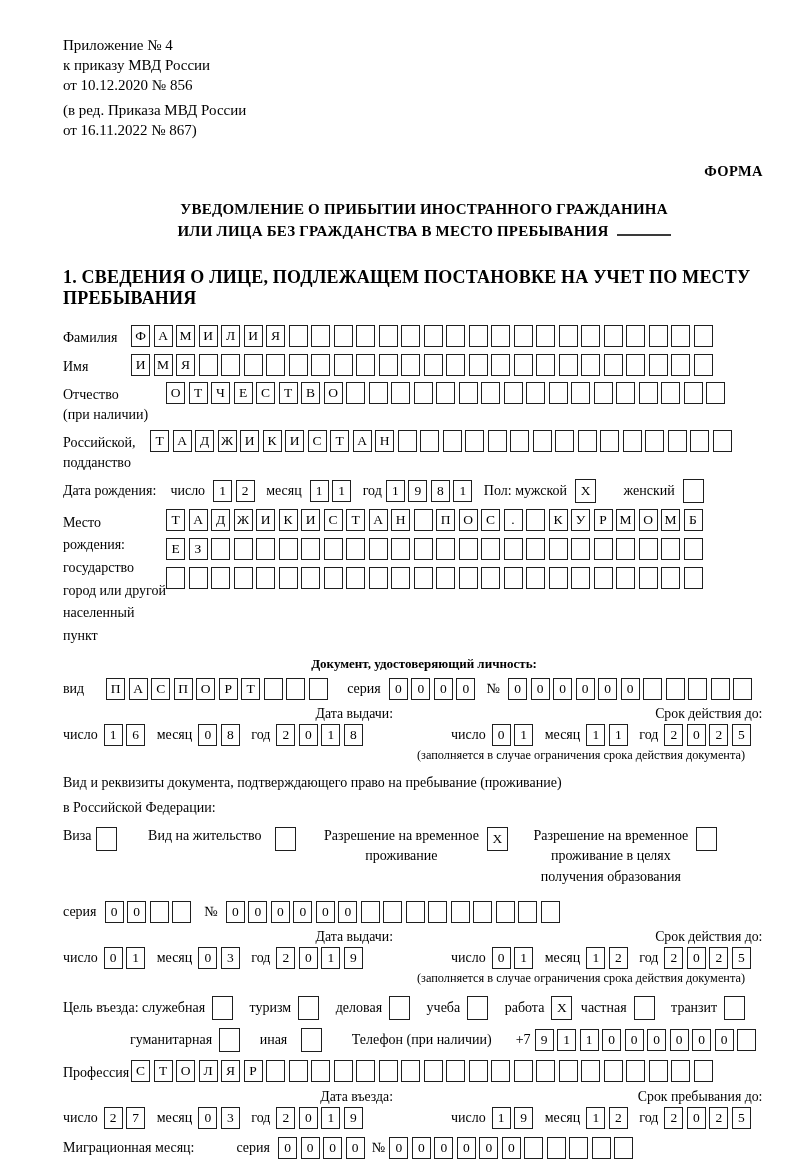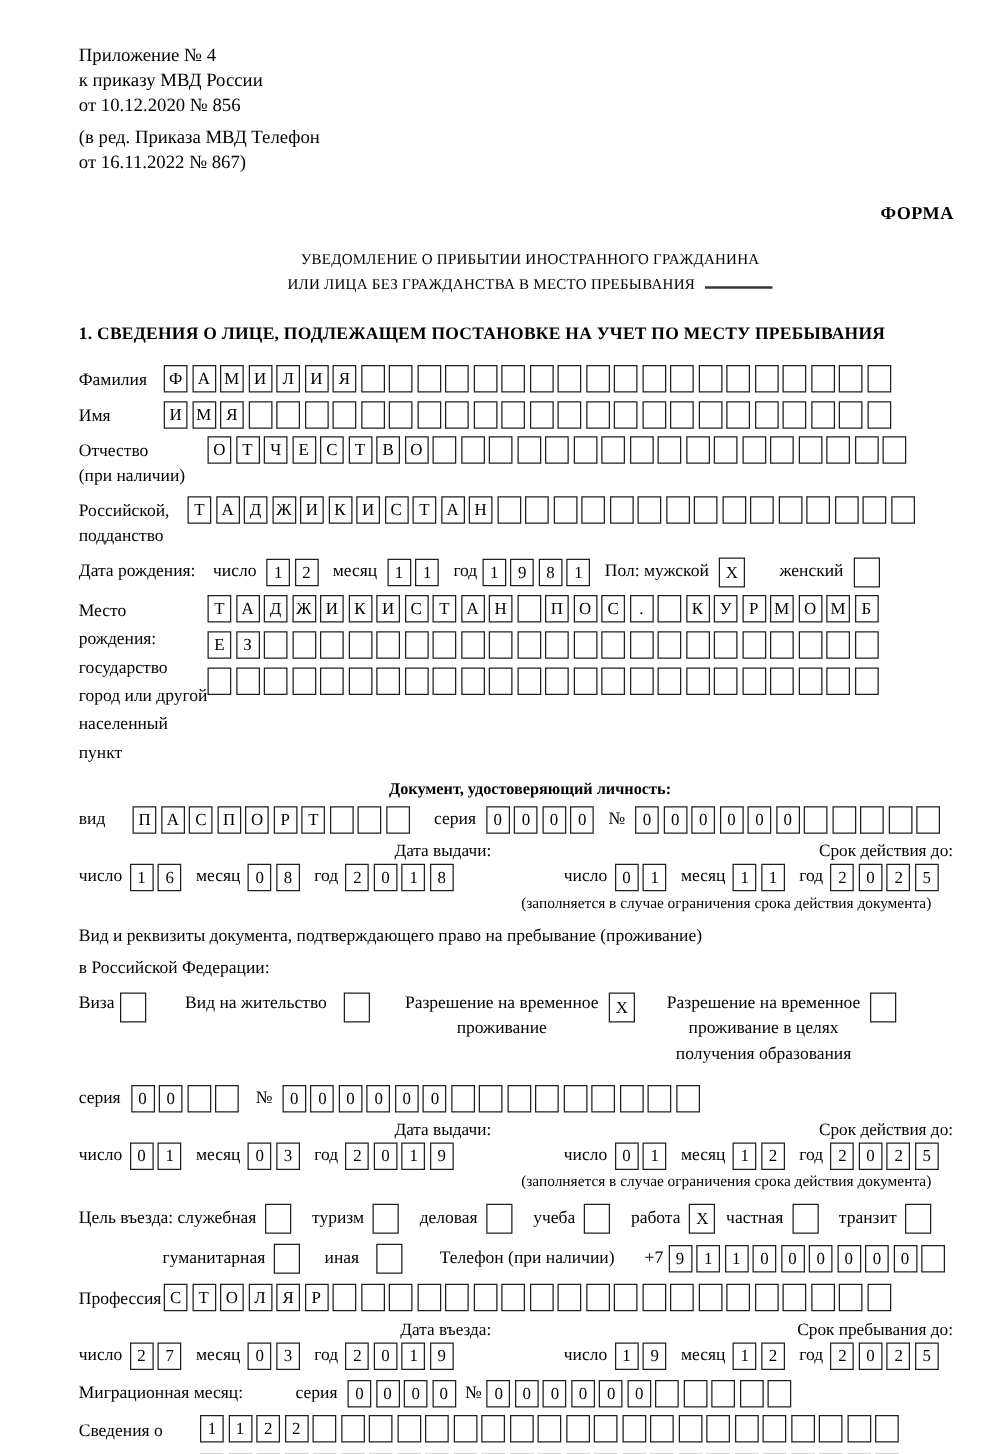--- a/index.html
+++ b/index.html
@@ -9,24 +9,24 @@
     font-family:"Liberation Serif","DejaVu Serif",serif;
     font-size:14px; overflow:hidden;
   }
   .page { padding:36px 15px 16px 63px; width:800px; }
 
   
   .appendix { font-size:15px; line-height:1.32; }
   .appendix .gap { margin-top:6px; }
   .forma { text-align:right; font-weight:bold; font-size:14.5px; margin-top:22px; padding-right:22px; letter-spacing:.4px; }
 
-  .title { text-align:center; font-weight:normal; font-size:12px; margin-top:18px; line-height:1.5; letter-spacing:.2px; }
+  .title { text-align:center; font-weight:bold; font-size:15px; margin-top:18px; line-height:1.5; letter-spacing:.2px; }
   .blank { display:inline-block; width:54px; height:15px; border-bottom:2.5px solid #3a3a3a; margin-left:8px; }
 
-  .section-heading { font-weight:bold; font-size:14px; margin-top:24px; margin-bottom:16px; letter-spacing:.2px; }
+  .section-heading { font-weight:bold; font-size:18px; margin-top:24px; margin-bottom:16px; letter-spacing:.2px; }
 
   
   .frow { display:flex; align-items:flex-start; margin-bottom:6px; }
   .flabel { flex-shrink:0; line-height:1.4; padding-top:3px; }
   .w68  { width:68px; }
   .w87  { width:87px; }
   .w103 { width:103px; }
 
   .cells { display:flex; flex-wrap:nowrap; }
   .cell {
@@ -77,21 +77,21 @@
 </style>
 </head>
 <body>
 
 <div class="page">
 
   <div class="appendix">
     <div>Приложение № 4</div>
     <div>к приказу МВД России</div>
     <div>от 10.12.2020 № 856</div>
-    <div class="gap">(в ред. Приказа МВД Телефон</div>
+    <div class="gap">(в ред. Приказа МВД России</div>
     <div>от 16.11.2022 № 867)</div>
   </div>
 
   <div class="forma">ФОРМА</div>
 
   <div class="title">
     <div>УВЕДОМЛЕНИЕ О ПРИБЫТИИ ИНОСТРАННОГО ГРАЖДАНИНА</div>
     <div><span>ИЛИ ЛИЦА БЕЗ ГРАЖДАНСТВА В МЕСТО ПРЕБЫВАНИЯ</span><span class="blank"></span></div>
   </div>
 

